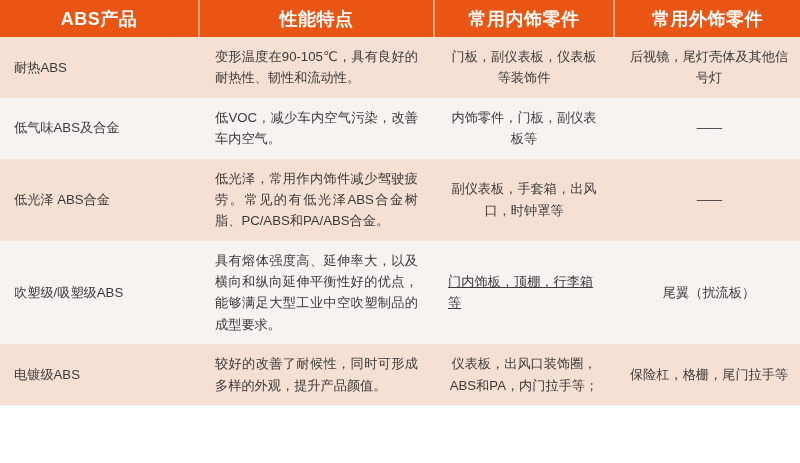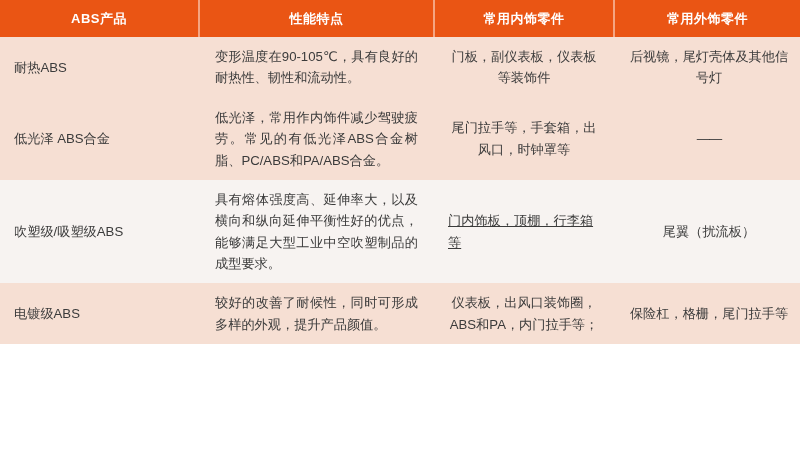--- a/index.html
+++ b/index.html
@@ -25,21 +25,21 @@
     table-layout: fixed;
   }
   col.c1 { width: 199px; }
   col.c2 { width: 235px; }
   col.c3 { width: 180px; }
   col.c4 { width: 186px; }
 
   thead th {
     background: #EA5514;
     color: #ffffff;
-    font-size: 13px;
+    font-size: 18px;
     font-weight: bold;
     letter-spacing: 0.5px;
     text-align: center;
     vertical-align: middle;
     height: 37px;
     padding: 0;
     border-right: 2px solid #F5A582;
     box-sizing: border-box;
   }
   thead th.last { border-right: none; }
@@ -105,24 +105,30 @@
         <th class="last">常用外饰零件</th>
       </tr>
     </thead>
     <tbody>
       <tr class="odd">
         <td class="col-name">耐热ABS</td>
         <td class="col-feature">变形温度在90-105℃，具有良好的耐热性、韧性和流动性。</td>
         <td class="col-interior">门板，副仪表板，仪表板等装饰件</td>
         <td class="col-exterior">后视镜，尾灯壳体及其他信号灯</td>
       </tr>
+      <tr class="even">
+        <td class="col-name">低气味ABS及合金</td>
+        <td class="col-feature">低VOC，减少车内空气污染，改善车内空气。</td>
+        <td class="col-interior">内饰零件，门板，副仪表板等</td>
+        <td class="col-exterior dash">——</td>
+      </tr>
       <tr class="odd">
         <td class="col-name">低光泽 ABS合金</td>
         <td class="col-feature">低光泽，常用作内饰件减少驾驶疲劳。常见的有低光泽ABS合金树脂、PC/ABS和PA/ABS合金。</td>
-        <td class="col-interior">尾门拉手等，手套箱，出风口，时钟罩等</td>
+        <td class="col-interior">副仪表板，手套箱，出风口，时钟罩等</td>
         <td class="col-exterior dash">——</td>
       </tr>
       <tr class="even">
         <td class="col-name">吹塑级/吸塑级ABS</td>
         <td class="col-feature">具有熔体强度高、延伸率大，以及横向和纵向延伸平衡性好的优点，能够满足大型工业中空吹塑制品的成型要求。</td>
         <td class="col-interior leftish">门内饰板，顶棚，行李箱等</td>
         <td class="col-exterior">尾翼（扰流板）</td>
       </tr>
       <tr class="odd">
         <td class="col-name">电镀级ABS</td>

